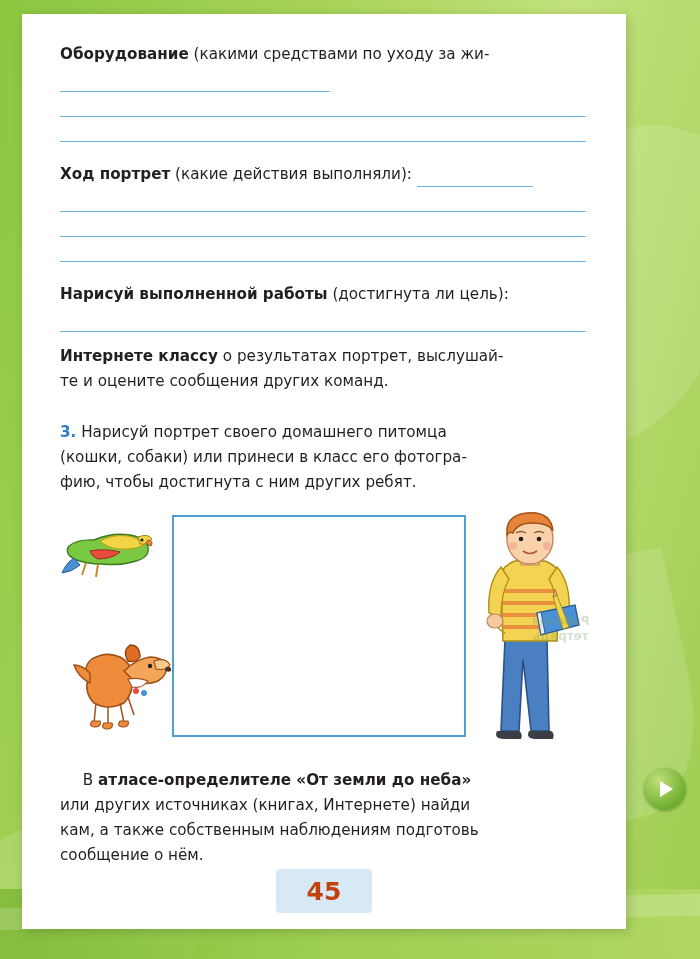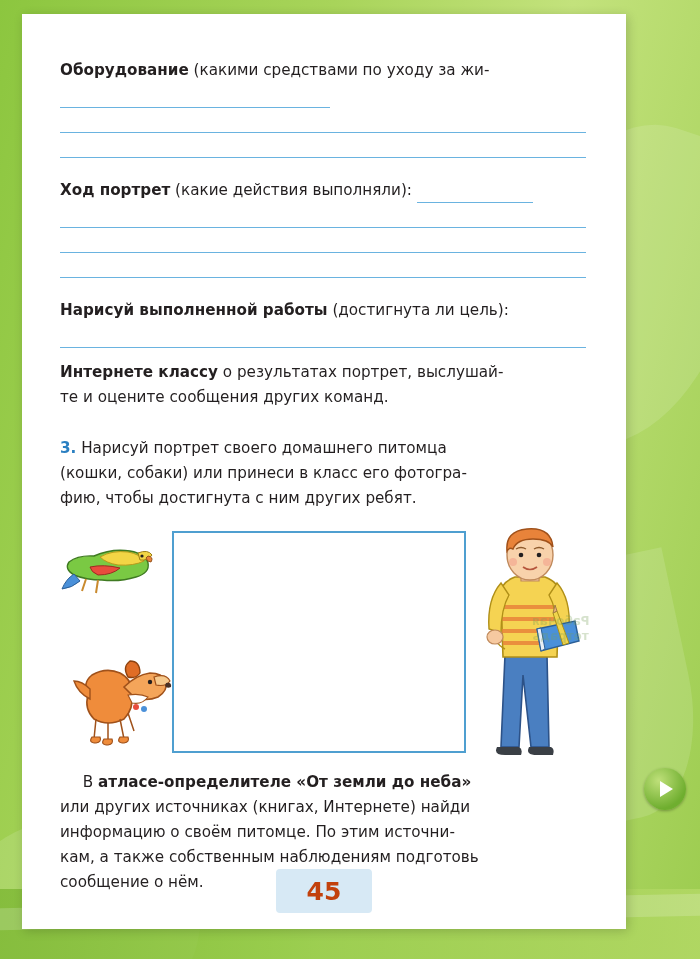--- a/index.html
+++ b/index.html
@@ -50,21 +50,21 @@
     left: 22px;
     top: 14px;
     width: 604px;
     height: 915px;
     background: #ffffff;
     box-shadow: 2px 2px 10px rgba(0,0,0,0.18);
   }
   .sheet-inner {
     position: absolute;
     left: 0; top: 0; right: 0; bottom: 0;
-    padding: 44px 40px 0 38px;
+    padding: 28px 40px 0 38px;
     box-sizing: border-box;
   }
 
   .para {
     color: #231f20;
     font-size: 15.2px;
     line-height: 25px;
     text-align: justify;
     margin: 0;
   }
@@ -309,28 +309,27 @@
           <path d="M41 24 Q46 21 51 24 M59 24 Q64 21 69 24" stroke="#8d5a2c" stroke-width="1.4" fill="none"></path>
           <path d="M48 42 Q55 47 62 42" stroke="#b5553d" stroke-width="1.7" fill="none"></path>
           <circle cx="38" cy="37" r="4" fill="#f3a28c" opacity=".6"></circle>
           <circle cx="72" cy="37" r="4" fill="#f3a28c" opacity=".6"></circle>
 
           <path d="M82 86 L94 118 L88 120 L78 88 Z" fill="#f0d44e" stroke="#a89118" stroke-width="1"></path>
           <path d="M78 88 L82 86 L80 80 Z" fill="#e8b07a" stroke="#a07a45" stroke-width="1"></path>
         </svg>
       </div>
 
-      <div class="block" style="">
+      <div class="block" style="margin-top:14px">
         <p class="para">
           <span style="display:inline-block;width:18px"></span>
           <span>В</span>
           <span class="b">атласе-определителе «От земли до неба»</span>
         </p>
         <p class="para">или других источниках (книгах, Интернете) найди</p>
-        <p class="para">информацию о своём питомце. По этим источни-</p>
         <p class="para">кам, а также собственным наблюдениям подготовь</p>
         <p class="para">сообщение о нём.</p>
       </div>
 
     </div>
 
     <div class="ghost">Рабочая<br>тетрадь</div>
 
     <div class="pagenum">45</div>
   </div>

